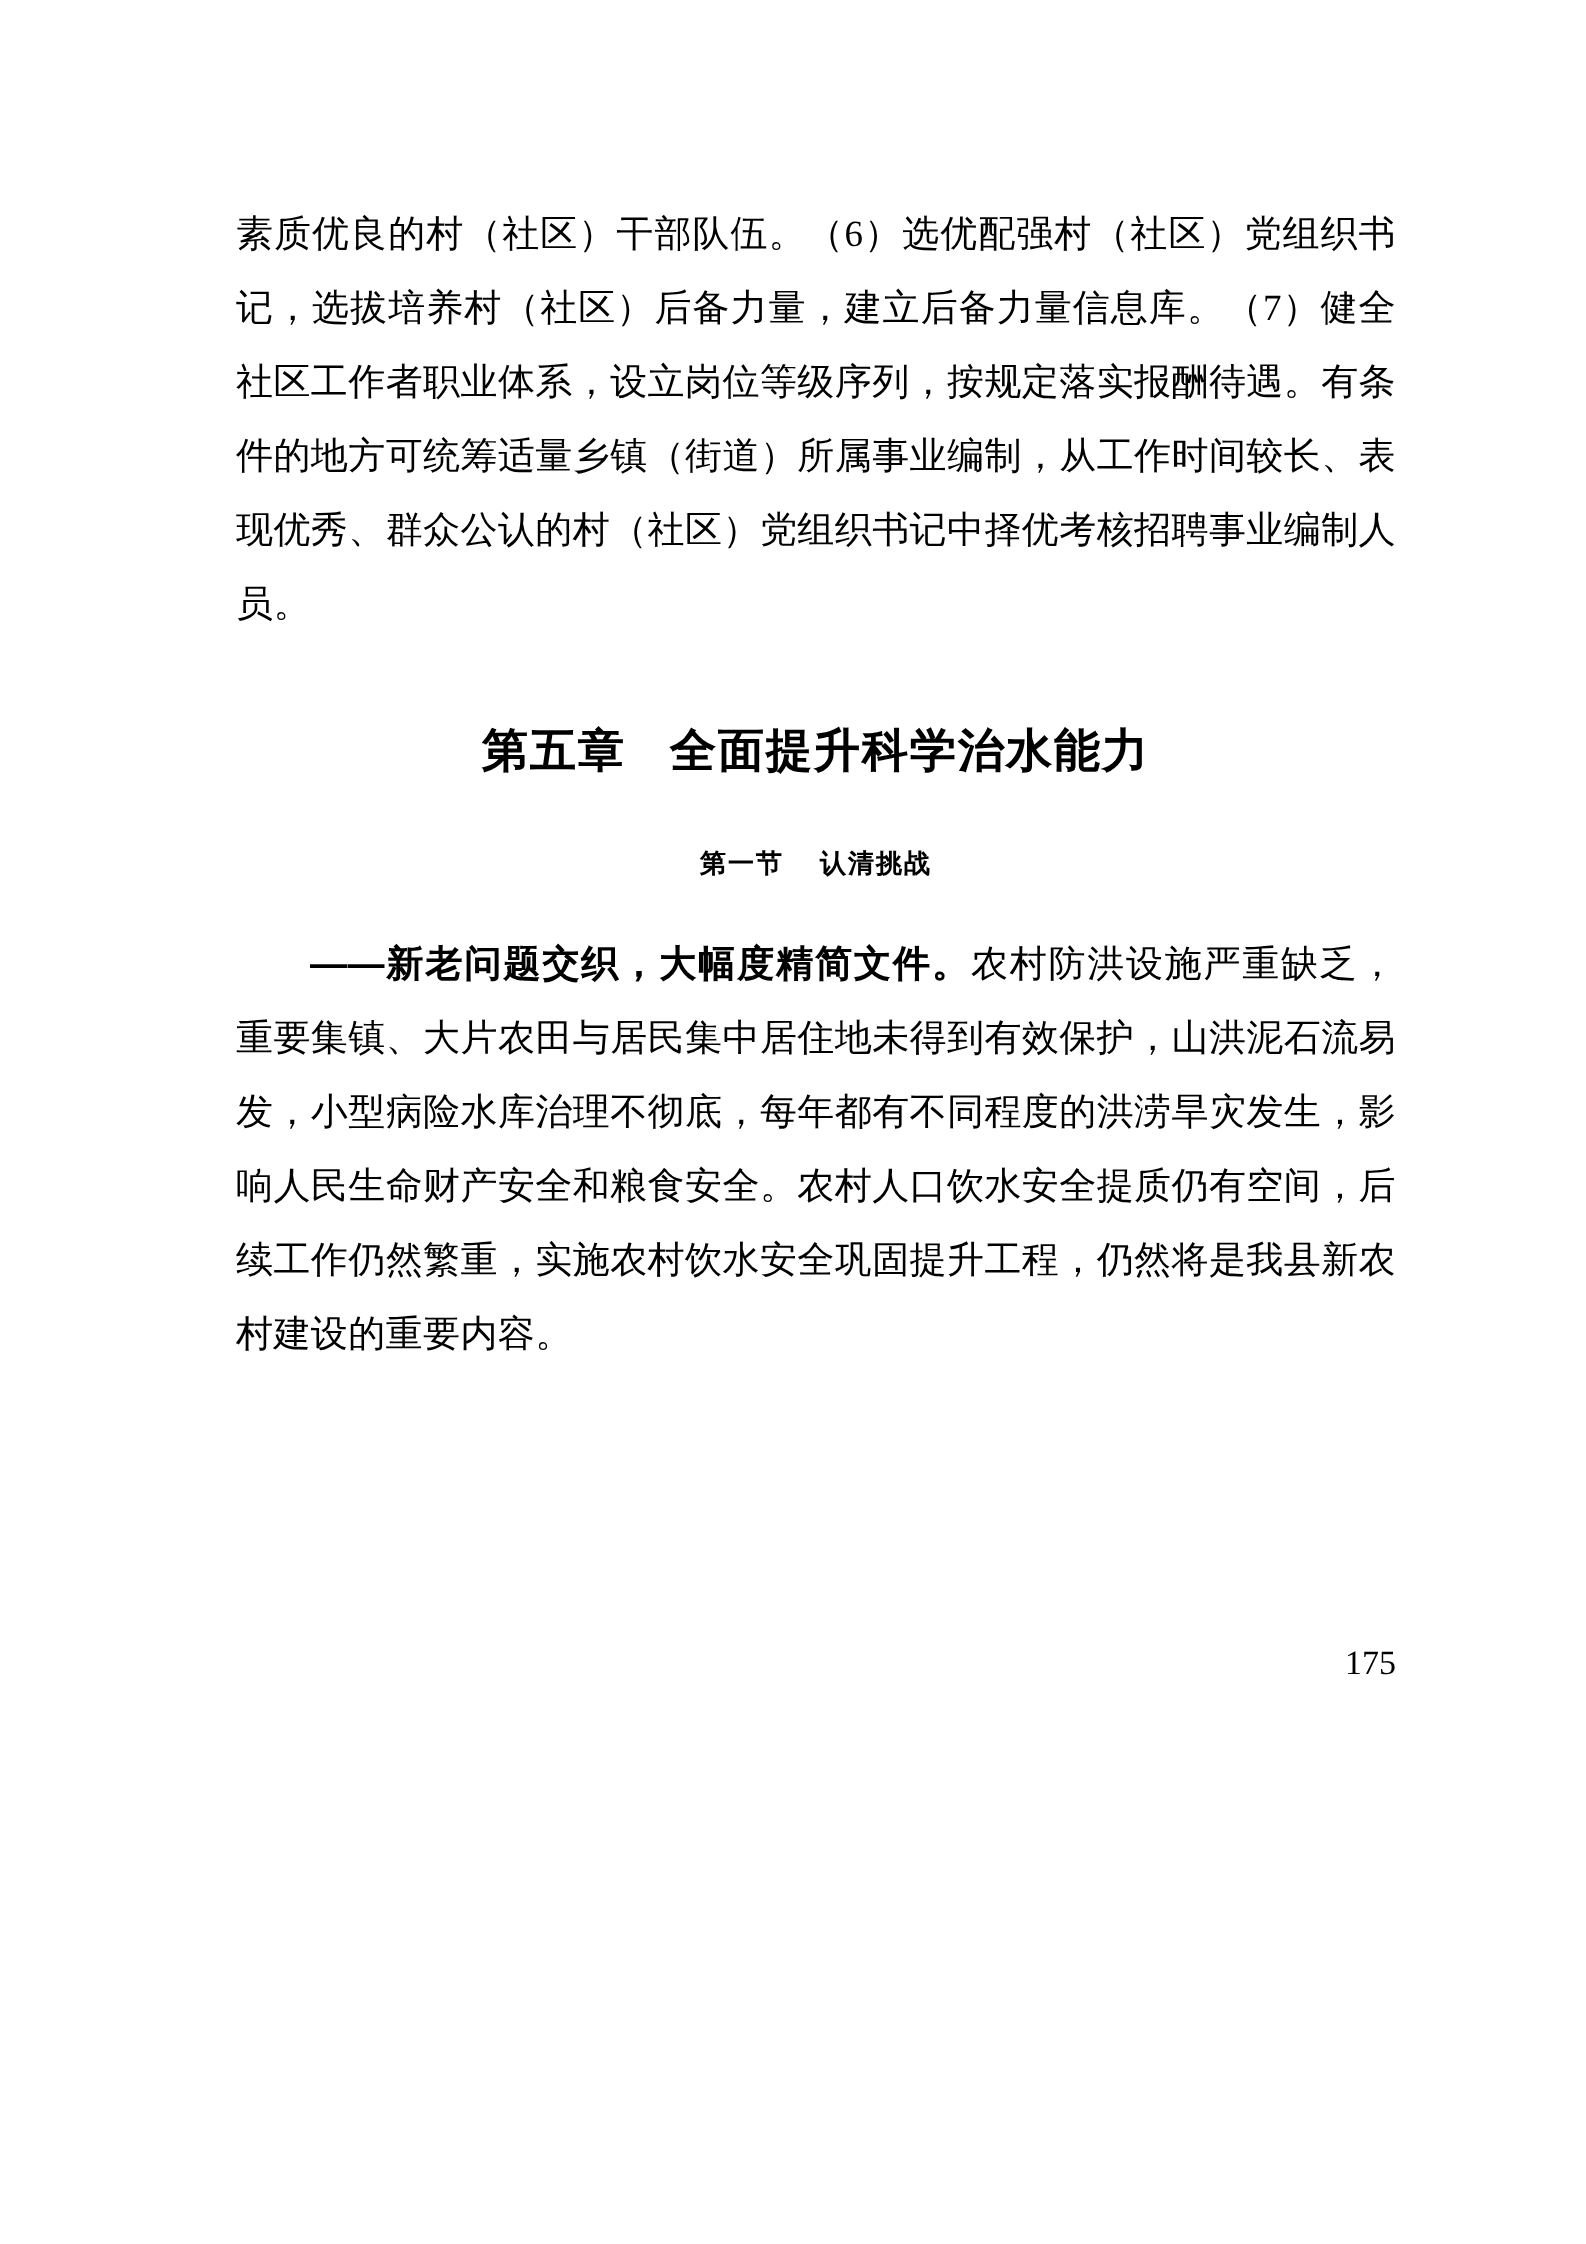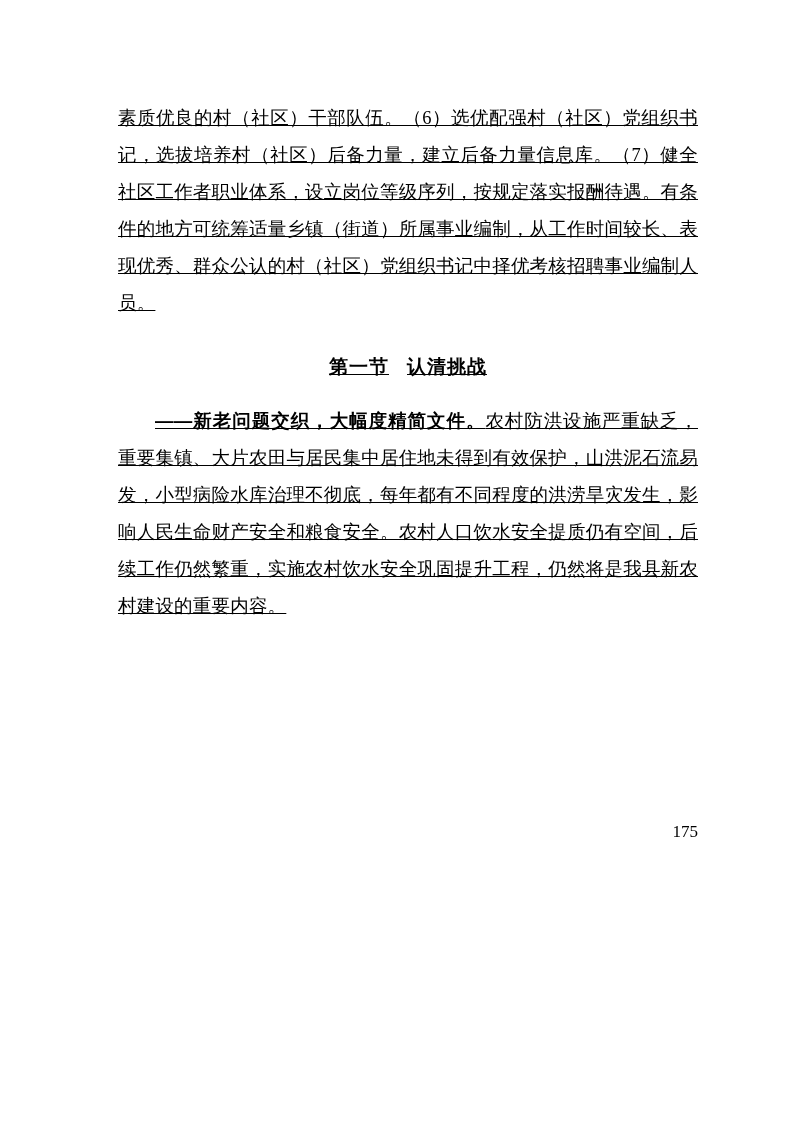--- a/index.html
+++ b/index.html
@@ -16,21 +16,20 @@
     overflow: hidden;
   }
   .page {
     position: absolute;
     left: 0;
     top: 0;
     width: 793px;
     height: 878px;
     box-sizing: border-box;
     padding: 100px 95px 60px 118px;
-    text-decoration: underline;
   }
   .para {
     font-size: 18.5px;
     line-height: 37px;
     text-align: justify;
     text-justify: inter-ideograph;
     margin: 0 0 0 0;
     letter-spacing: 0.2px;
   }
   .indent {
@@ -48,21 +47,21 @@
     font-family: "Liberation Sans", "DejaVu Sans", sans-serif;
     letter-spacing: 1px;
     margin: 38px 0 28px 0;
   }
   .chapter-title .gap {
     display: inline-block;
     width: 22px;
   }
   .section-title {
     text-align: center;
-    font-size: 19px;
+    font-size: 13px;
     font-weight: bold;
     font-family: "Liberation Sans", "DejaVu Sans", sans-serif;
     letter-spacing: 1px;
     margin: 32px 0 22px 0;
   }
   .section-title .gap {
     display: inline-block;
     width: 18px;
   }
   .page-number {
@@ -74,20 +73,21 @@
   }
 </style>
 </head>
 <body>
 
 <div class="page">
 
   <p class="para">素质优良的村（社区）干部队伍。（6）选优配强村（社区）党组织书记，选拔培养村（社区）后备力量，建立后备力量信息库。（7）健全社区工作者职业体系，设立岗位等级序列，按规定落实报酬待遇。有条件的地方可统筹适量乡镇（街道）所属事业编制，从工作时间较长、表现优秀、群众公认的村（社区）党组织书记中择优考核招聘事业编制人员。</p>
 
 
+  <h2 class="chapter-title"><span>第五章</span><span class="gap"></span><span>全面提升科学治水能力</span></h2>
 
 
   <h3 class="section-title"><span>第一节</span><span class="gap"></span><span>认清挑战</span></h3>
 
   <p class="para indent"><span class="lead">——新老问题交织，大幅度精简文件。</span><span>农村防洪设施严重缺乏，重要集镇、大片农田与居民集中居住地未得到有效保护，山洪泥石流易发，小型病险水库治理不彻底，每年都有不同程度的洪涝旱灾发生，影响人民生命财产安全和粮食安全。农村人口饮水安全提质仍有空间，后续工作仍然繁重，实施农村饮水安全巩固提升工程，仍然将是我县新农村建设的重要内容。</span></p>
 
   <div class="page-number">175</div>
 </div>
 
 </body></html>

